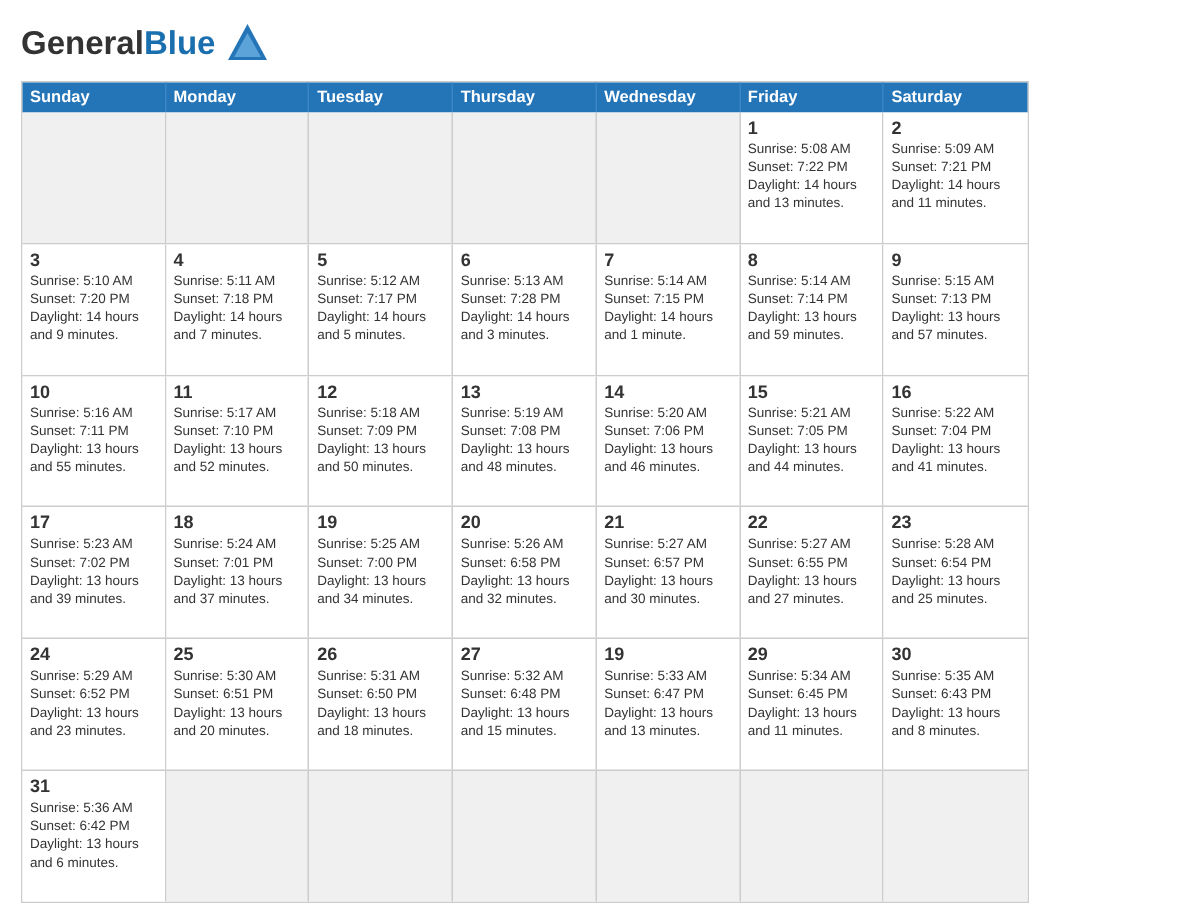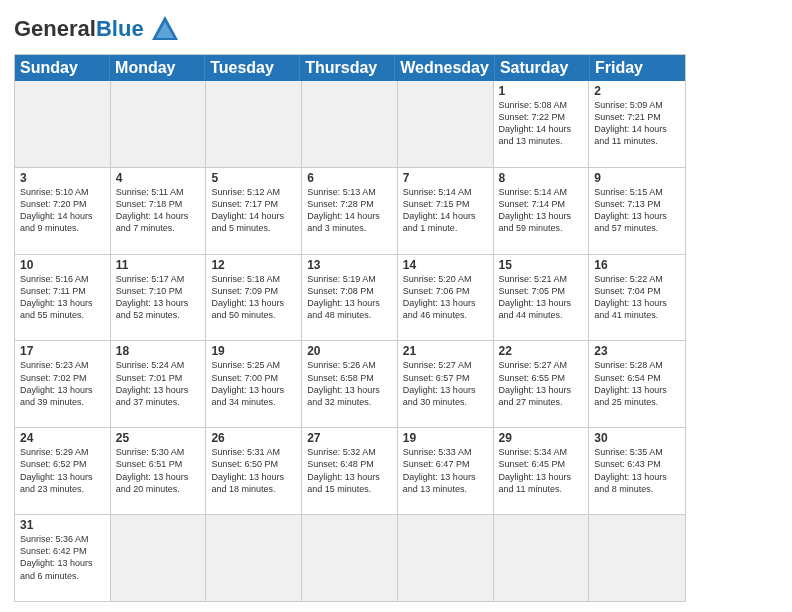--- a/index.html
+++ b/index.html
@@ -46,21 +46,21 @@
       flex-direction: column;
       border: 1px solid #ccc;
     }
     .cal-header {
       display: grid;
       grid-template-columns: repeat(7, 1fr);
       background: #2474b8;
     }
     .cal-header-cell {
       color: #fff;
-      font-size: 16px;
+      font-size: 11px;
       font-weight: bold;
       padding: 4px 5px;
       text-align: left;
       border-right: 1px solid #3a85c5;
     }
     .cal-header-cell:last-child { border-right: none; }
     .cal-body {
       flex: 1;
       display: flex;
       flex-direction: column;
@@ -115,22 +115,22 @@
     </div>
   </div>
 
   <div class="calendar">
     <div class="cal-header">
     <div class="cal-header-cell">Sunday</div>
         <div class="cal-header-cell">Monday</div>
         <div class="cal-header-cell">Tuesday</div>
         <div class="cal-header-cell">Thursday</div>
         <div class="cal-header-cell">Wednesday</div>
+        <div class="cal-header-cell">Friday</div>
         <div class="cal-header-cell">Saturday</div>
-        <div class="cal-header-cell">Friday</div>
       </div>
     <div class="cal-body">
     <div class="cal-row">
           <div class="cal-cell empty"></div>
           <div class="cal-cell empty"></div>
           <div class="cal-cell empty"></div>
           <div class="cal-cell empty"></div>
           <div class="cal-cell empty"></div>
           <div class="cal-cell">
             <span class="day-num">1</span>

